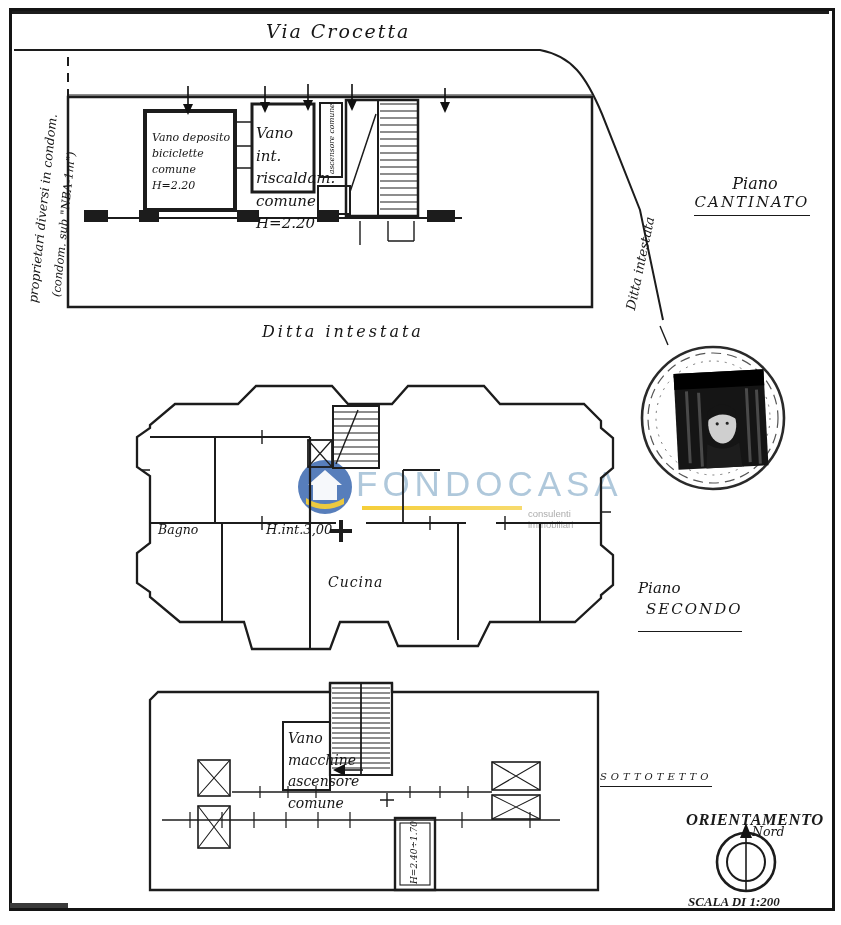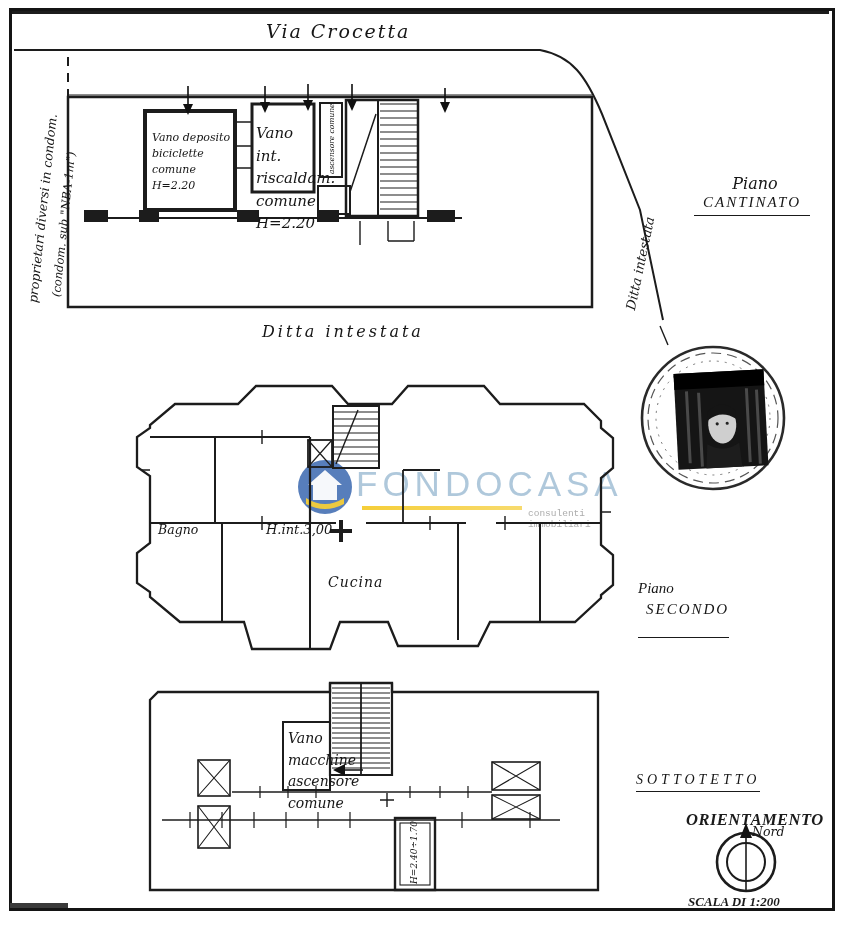--- a/index.html
+++ b/index.html
@@ -1,30 +1,30 @@
 <!DOCTYPE html>
 <html><head>
 <meta charset="utf-8">
 <style>
   html,body{margin:0;padding:0;background:#e8e8e8;}
   .page{position:relative;width:841px;height:925px;background:#ffffff;overflow:hidden;
         font-family:"DejaVu Sans",sans-serif;color:#1b1b1b;}
   .frame{position:absolute;left:9px;top:8px;width:820px;height:897px;border:3px solid #141414;}
   .hand{font-family:"DejaVu Serif",serif;font-style:italic;color:#161616;}
   .lbl{position:absolute;white-space:pre-line;line-height:1.45;}
-  .underl{border-bottom:1.6px solid #1a1a1a;padding-bottom:1px;font-family:Liberation Serif, serif;}
+  .underl{border-bottom:1.6px solid #1a1a1a;padding-bottom:1px;}
   .vert{transform-origin:0 0;transform:rotate(-84deg);white-space:nowrap;}
   .serifbold{font-family:"Liberation Serif",serif;font-weight:bold;font-style:italic;}
   .wm{position:absolute;left:296px;top:456px;width:320px;height:70px;opacity:.88;}
   .wm-brand{position:absolute;left:60px;top:8px;font-family:"Liberation Sans",sans-serif;
             font-weight:normal;font-size:35px;letter-spacing:5px;color:rgba(142,178,205,.8);}
   .wm-bar{position:absolute;left:66px;top:50px;width:160px;height:4px;
           background:linear-gradient(90deg,#f4c81e,#f7d65a);}
   .wm-tag{position:absolute;left:232px;top:52px;font-size:9.5px;color:rgba(150,150,150,.9);
-          font-family:Liberation Mono, monospace;}
+          font-family:Liberation Sans, sans-serif;}
 </style>
 </head>
 <body>
 
 <div class="page">
 
   <div class="wm">
     <svg width="58" height="58" style="position:absolute;left:0;top:2px" viewBox="0 0 58 58">
       <circle cx="29" cy="29" r="27" fill="rgba(42,92,168,.9)"></circle>
       <path d="M29 12 L46 27 L41 27 L41 42 L17 42 L17 27 L12 27 Z" fill="#ffffff" opacity=".95"></path>
@@ -180,31 +180,31 @@
 H=2.20</div>
   <div class="lbl hand" style="left:327px;top:174px;font-size:7.5px;transform-origin:0 0;transform:rotate(-90deg);white-space:nowrap;">ascensore comune</div>
   <div class="lbl hand" style="left:700px;top:172px;width:110px;text-align:center;font-size:16px;">Piano</div>
   <div class="lbl hand underl" style="left:694px;top:192px;width:116px;text-align:center;font-size:15px;letter-spacing:2px;">CANTINATO</div>
   <div class="lbl hand" style="left:262px;top:320px;font-size:16px;letter-spacing:3px;">Ditta intestata</div>
 
   <div class="lbl hand" style="left:158px;top:521px;font-size:12.5px;">Bagno</div>
   <div class="lbl hand" style="left:266px;top:521px;font-size:13px;">H.int.3,00</div>
   <div class="lbl hand" style="left:328px;top:572px;font-size:14px;letter-spacing:1px;">Cucina</div>
   <div class="lbl hand" style="left:638px;top:534px;font-size:15px;">
-    <span class="underl" style="border-bottom-width:1.6px;display:inline-block;padding-bottom:16px;">
+    <span class="underl" style="border-bottom-width:1.6px;display:inline-block;padding-bottom:10px;">
       <span>Piano</span>
       <span style="letter-spacing:2px;margin-left:8px;">SECONDO</span>
     </span>
   </div>
 
   <div class="lbl hand" style="left:288px;top:728px;width:40px;font-size:14px;line-height:1.55;">Vano
 macchine
 ascensore
 comune</div>
   <div class="lbl hand" style="left:408px;top:884px;font-size:9px;transform-origin:0 0;transform:rotate(-90deg);white-space:nowrap;">H=2.40÷1.70</div>
-  <div class="lbl hand underl" style="left:636px;top:770px;font-size:14px;letter-spacing:4px;">SOTTOTETTO</div>
+  <div class="lbl hand underl" style="left:600px;top:770px;font-size:10px;letter-spacing:4px;">SOTTOTETTO</div>
 
   <div class="lbl serifbold" style="left:686px;top:808px;font-size:16.5px;letter-spacing:.5px;">ORIENTAMENTO</div>
   <div class="lbl hand" style="left:752px;top:823px;font-size:12.5px;font-weight:normal;">Nord</div>
   <div class="lbl serifbold" style="left:688px;top:893px;font-size:13px;">SCALA DI 1:200</div>
 
   <div style="position:absolute;left:10px;top:903px;width:58px;height:5px;background:#3a3a3a;"></div>
 </div>
 
 </body></html>

